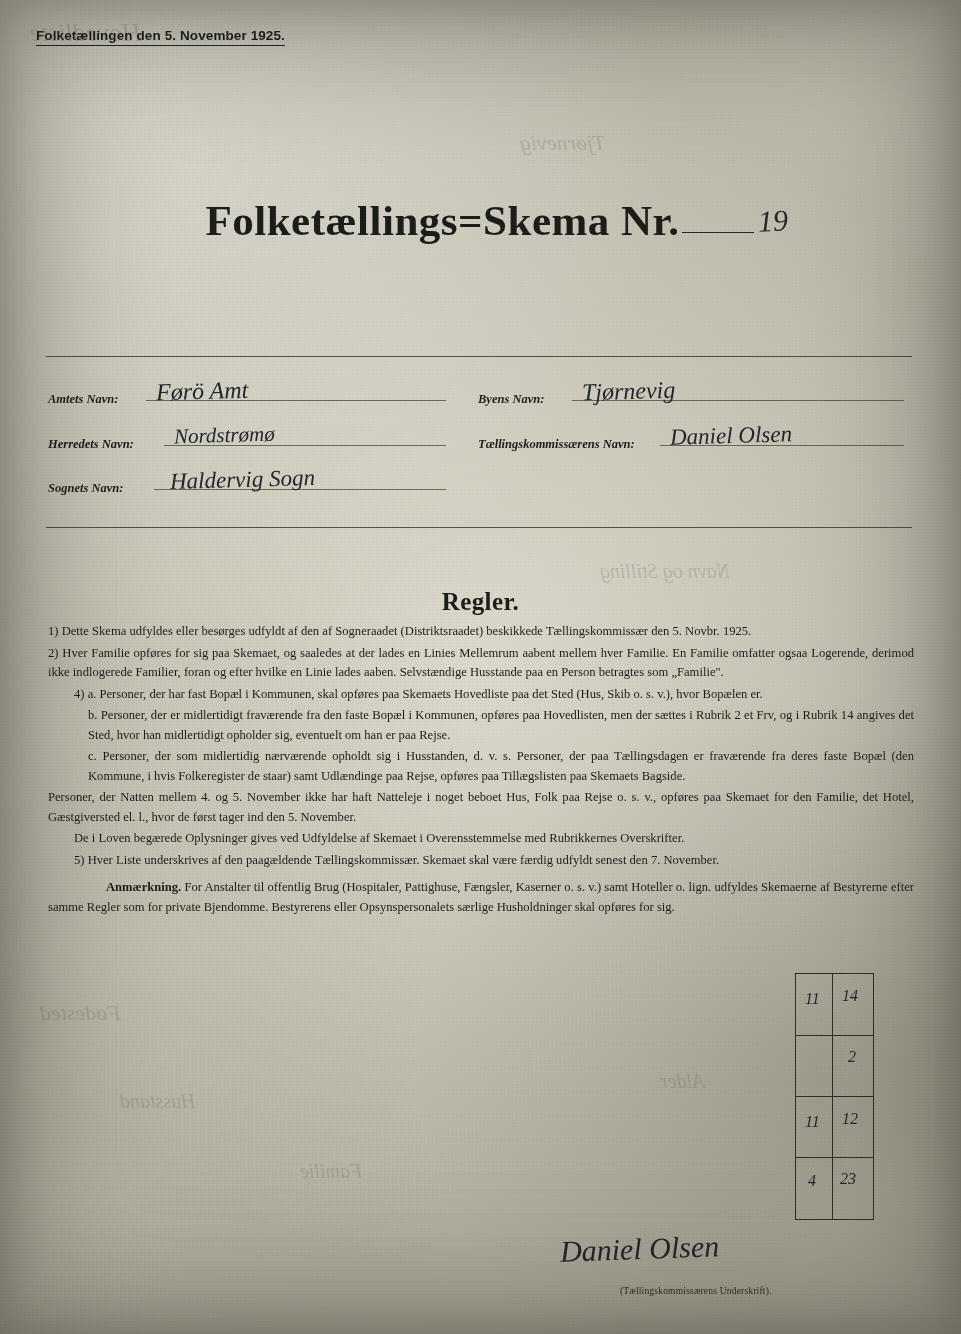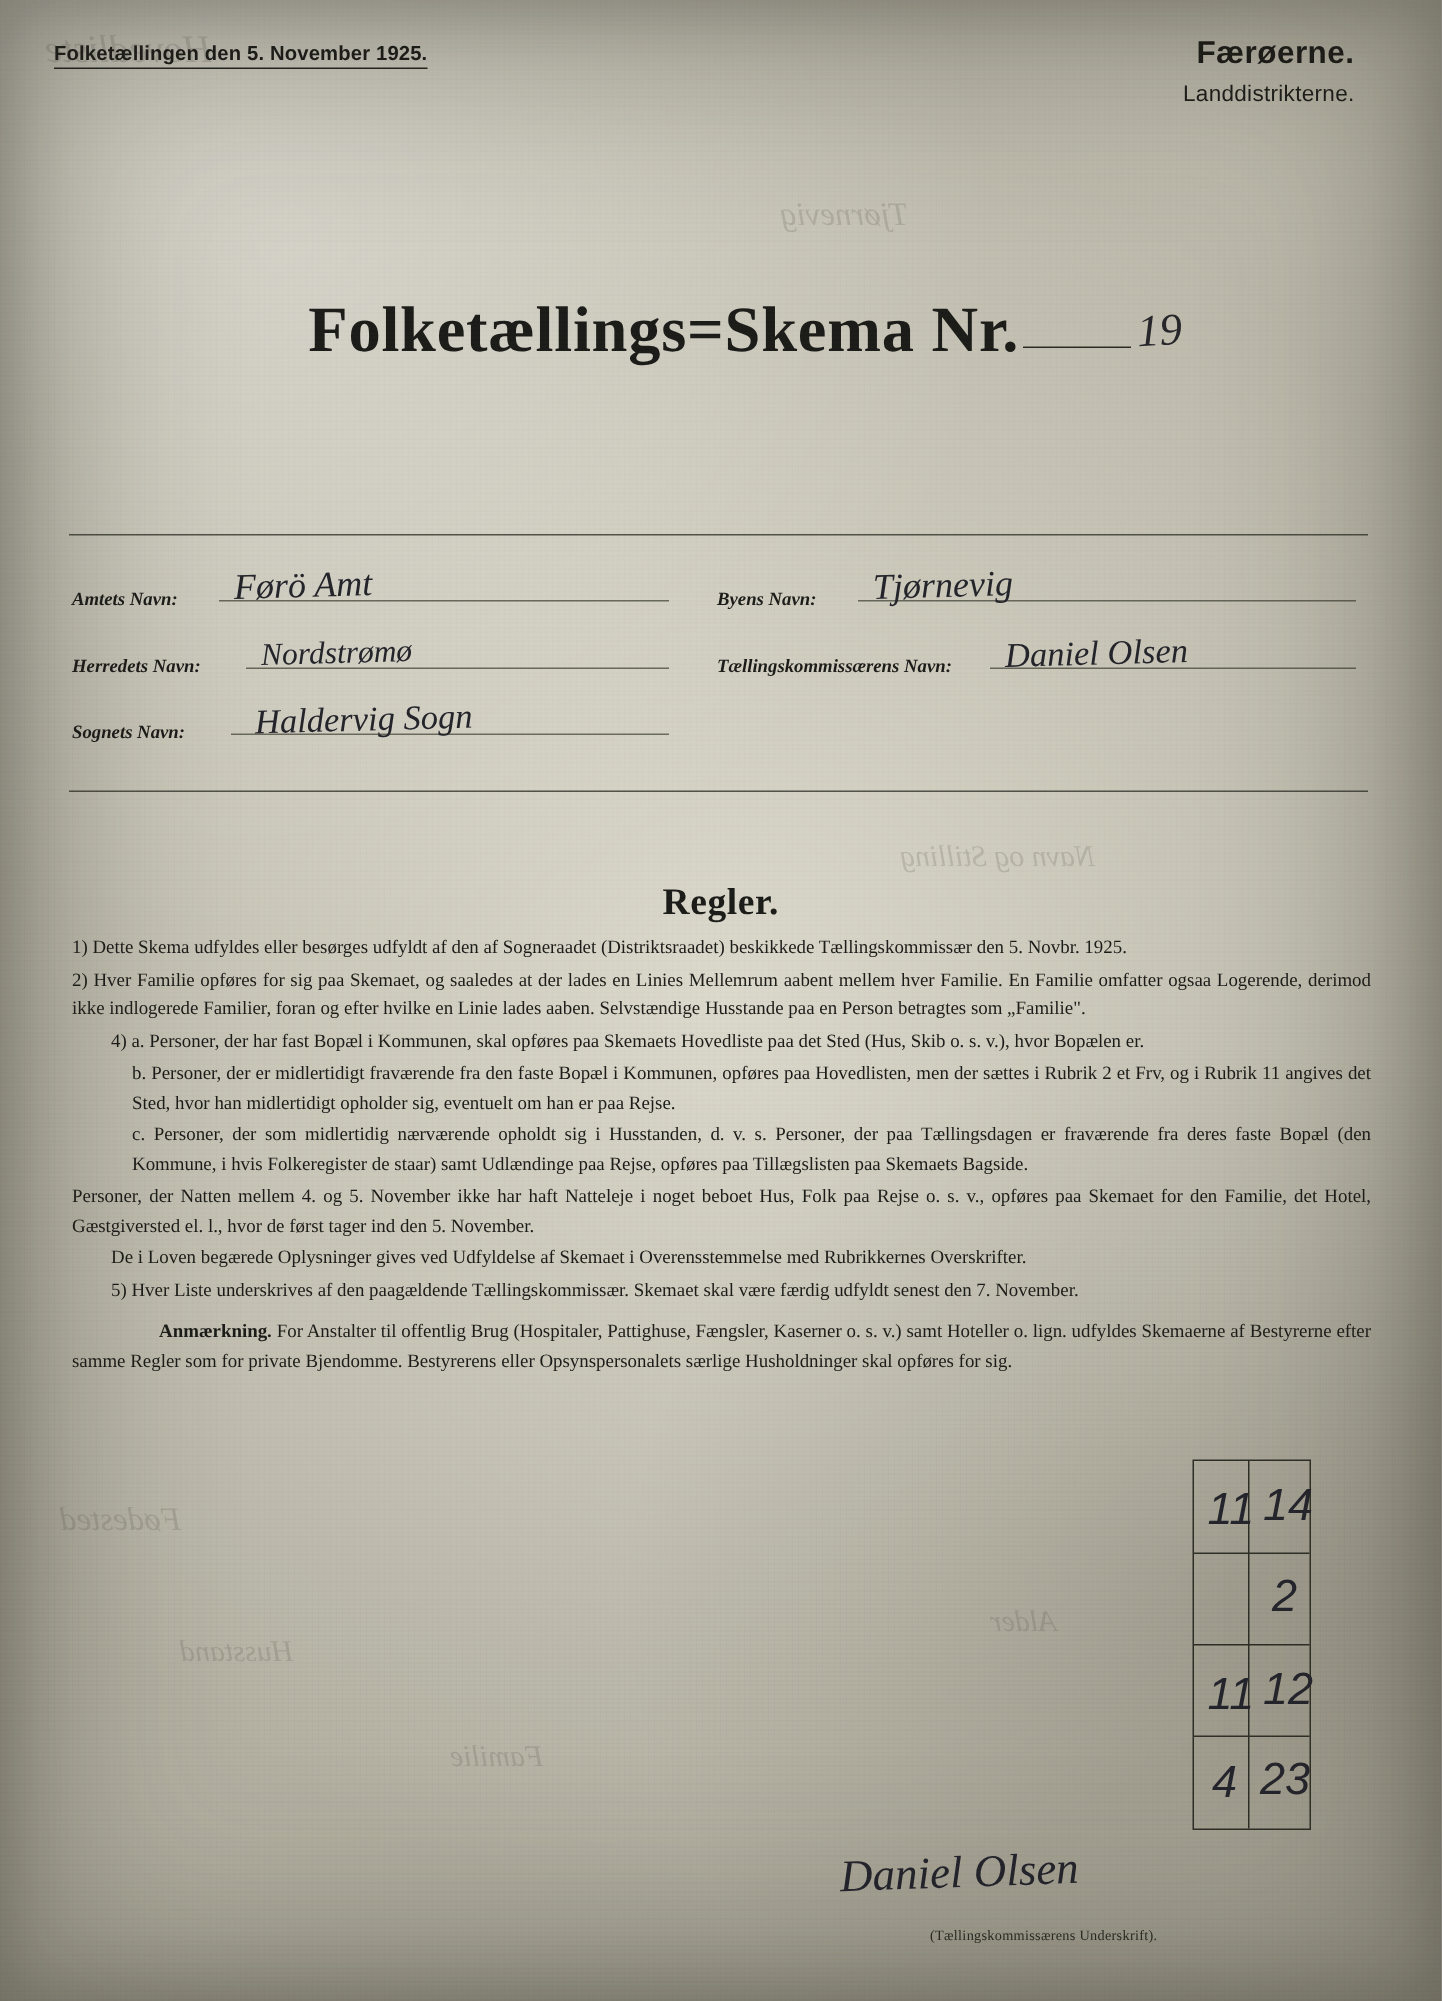--- a/index.html
+++ b/index.html
@@ -186,23 +186,23 @@
     width: 77px; height: 245px;
     border: 1.6px solid #2e2e26;
   }
   .tally .vline {
     position: absolute; top: 0; bottom: 0; left: 36px;
     border-left: 1.6px solid #2e2e26;
   }
   .tally .hline { position: absolute; left: 0; right: 0; border-top: 1.6px solid #2e2e26; }
   .tally .cell {
     position: absolute;
-    font-family: Liberation Sans, sans-serif;
-    font-style: italic;
-    font-size: 30px;
+    font-family: Liberation Serif, serif;
+    font-style: italic;
+    font-size: 16px;
     color: #24242c;
   }
 
   
   .sig {
     position: absolute;
     left: 560px; top: 1232px;
     font-family: "Liberation Serif", serif;
     font-style: italic;
     font-size: 30px;
@@ -228,24 +228,20 @@
   <div class="ghost" style="left:520px; top:130px; font-size:22px;">Tjørnevig</div>
   <div class="ghost" style="left:600px; top:560px; font-size:20px;">Navn og Stilling</div>
   <div class="ghost" style="left:40px; top:1000px; font-size:22px;">Fødested</div>
   <div class="ghost" style="left:120px; top:1090px; font-size:20px;">Husstand</div>
   <div class="ghost" style="left:300px; top:1160px; font-size:20px;">Familie</div>
   <div class="ghost" style="left:660px; top:1070px; font-size:20px;">Alder</div>
 
   <div class="content">
 
     <div class="hdr-left">Folketællingen den 5. November 1925.</div>
-    <div class="hdr-right">
-      <div class="l1">Færøerne.</div>
-      <div class="l2">Landdistrikterne.</div>
-    </div>
 
     <div class="title">
       <span>Folketællings=Skema Nr.</span><span class="nr-blank"><span class="ln"></span></span>
     </div>
     <div class="nr-hand">19</div>
 
     <div class="rule top"></div>
     <div class="rule bottom"></div>
 
     <div class="field" style="left:48px; top:392px;">
@@ -277,21 +273,21 @@
       <span class="underline" style="left:182px; top:8px; width:244px;"></span>
       <span class="val" style="left:192px; font-size:23px;">Daniel Olsen</span>
     </div>
 
     <div class="regler-h">Regler.</div>
 
     <div class="rules">
       <p>1) Dette Skema udfyldes eller besørges udfyldt af den af Sogneraadet (Distriktsraadet) beskikkede Tællingskommissær den 5. Novbr. 1925.</p>
       <p>2) Hver Familie opføres for sig paa Skemaet, og saaledes at der lades en Linies Mellemrum aabent mellem hver Familie. En Familie omfatter ogsaa Logerende, derimod ikke indlogerede Familier, foran og efter hvilke en Linie lades aaben. Selvstændige Husstande paa en Person betragtes som „Familie".</p>
       <p class="ind">4) a. Personer, der har fast Bopæl i Kommunen, skal opføres paa Skemaets Hovedliste paa det Sted (Hus, Skib o. s. v.), hvor Bopælen er.</p>
-      <p class="ind2">b. Personer, der er midlertidigt fraværende fra den faste Bopæl i Kommunen, opføres paa Hovedlisten, men der sættes i Rubrik 2 et Frv, og i Rubrik 11 angives det Sted, hvor han midlertidigt opholder sig, eventuelt om han er paa Rejse.</p>
+      <p class="ind2">b. Personer, der er midlertidigt fraværende fra den faste Bopæl i Kommunen, opføres paa Hovedlisten, men der sættes i Rubrik 2 et Frv, og i Rubrik 14 angives det Sted, hvor han midlertidigt opholder sig, eventuelt om han er paa Rejse.</p>
       <p class="ind2">c. Personer, der som midlertidig nærværende opholdt sig i Husstanden, d. v. s. Personer, der paa Tællingsdagen er fraværende fra deres faste Bopæl (den Kommune, i hvis Folkeregister de staar) samt Udlændinge paa Rejse, opføres paa Tillægslisten paa Skemaets Bagside.</p>
       <p>Personer, der Natten mellem 4. og 5. November ikke har haft Natteleje i noget beboet Hus, Folk paa Rejse o. s. v., opføres paa Skemaet for den Familie, det Hotel, Gæstgiversted el. l., hvor de først tager ind den 5. November.</p>
       <p class="ind">De i Loven begærede Oplysninger gives ved Udfyldelse af Skemaet i Overensstemmelse med Rubrikkernes Overskrifter.</p>
       <p class="ind">5) Hver Liste underskrives af den paagældende Tællingskommissær. Skemaet skal være færdig udfyldt senest den 7. November.</p>
     </div>
 
     <div class="note">
       <span style="display:inline-block;width:58px;"></span><b>Anmærkning.</b>
       <span>For Anstalter til offentlig Brug (Hospitaler, Pattighuse, Fængsler, Kaserner o. s. v.) samt Hoteller o. lign. udfyldes Skemaerne af Bestyrerne efter samme Regler som for private Bjendomme. Bestyrerens eller Opsynspersonalets særlige Husholdninger skal opføres for sig.</span>
     </div>

